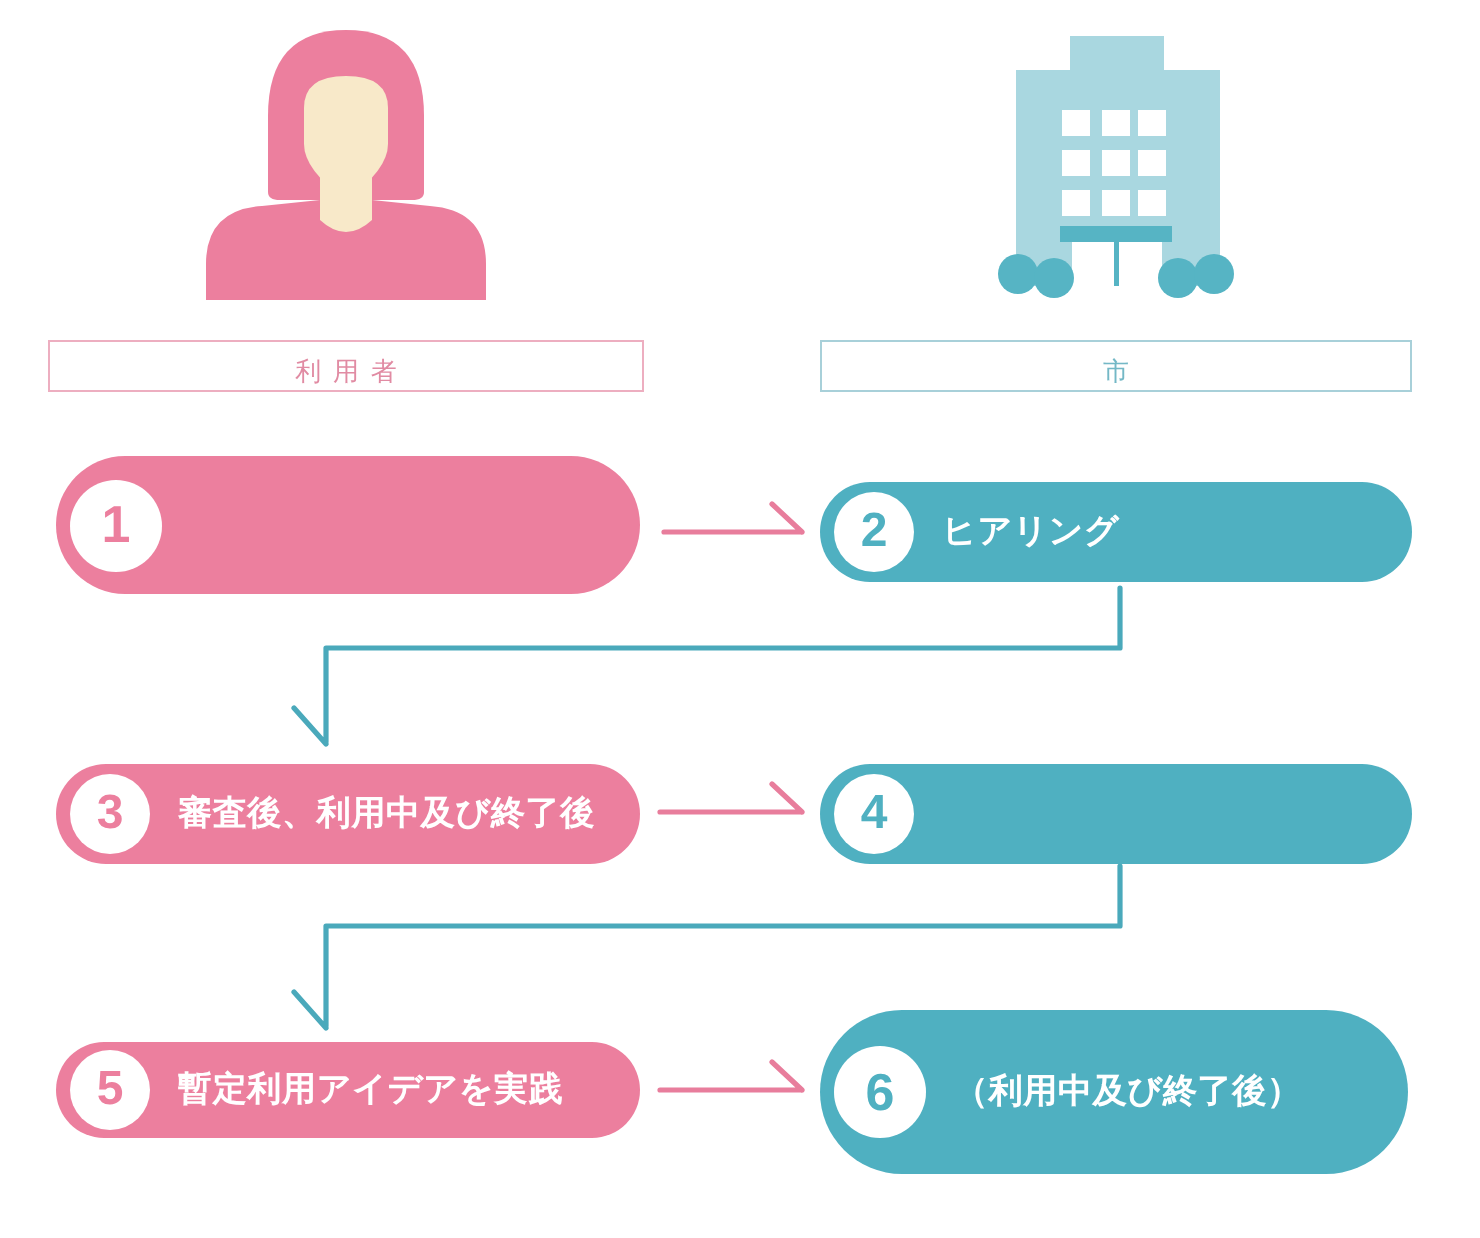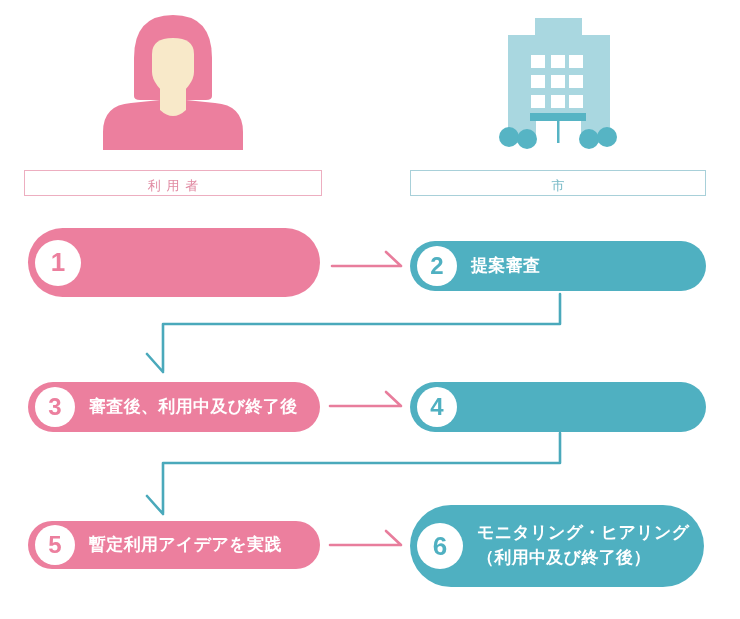--- a/index.html
+++ b/index.html
@@ -119,21 +119,21 @@
 
   <div id="step-1" class="pill pink">
     <span class="num big">1</span>
     <div class="txt">
     </div>
   </div>
 
   <div id="step-2" class="pill teal">
     <span class="num med">2</span>
     <div class="txt">
-      <span>提案審査</span>
+      <span>ヒアリング</span>
     </div>
   </div>
 
   <div id="step-3" class="pill pink">
     <span class="num med">3</span>
     <div class="txt">
       <span>審査後、利用中及び終了後</span>
     </div>
   </div>
 
@@ -144,18 +144,17 @@
   <div id="step-5" class="pill pink">
     <span class="num med">5</span>
     <div class="txt">
       <span>暫定利用アイデアを実践</span>
     </div>
   </div>
 
   <div id="step-6" class="pill teal">
     <span class="num big">6</span>
     <div class="txt">
-      <span>モニタリング・ヒアリング</span>
       <span>（利用中及び終了後）</span>
     </div>
   </div>
 
 </div>
 
 </body></html>

